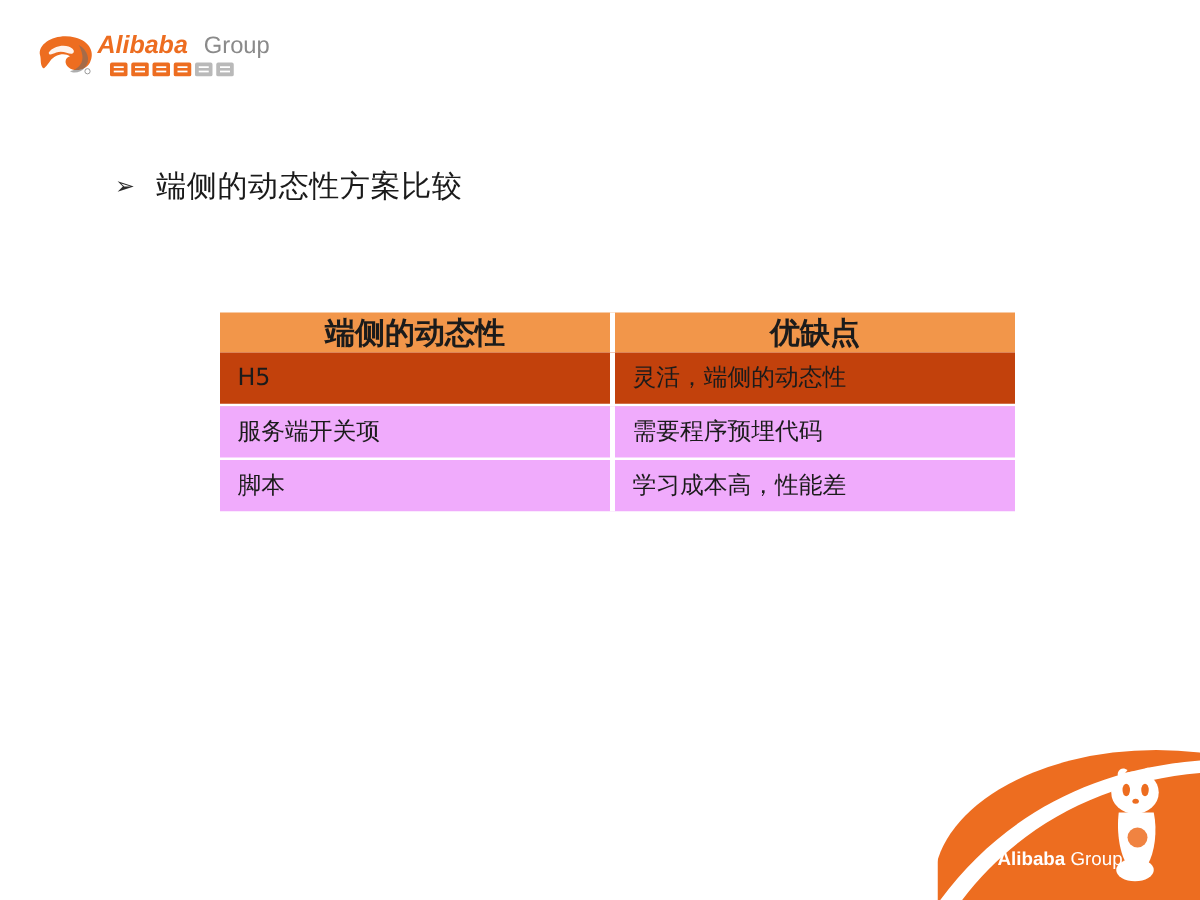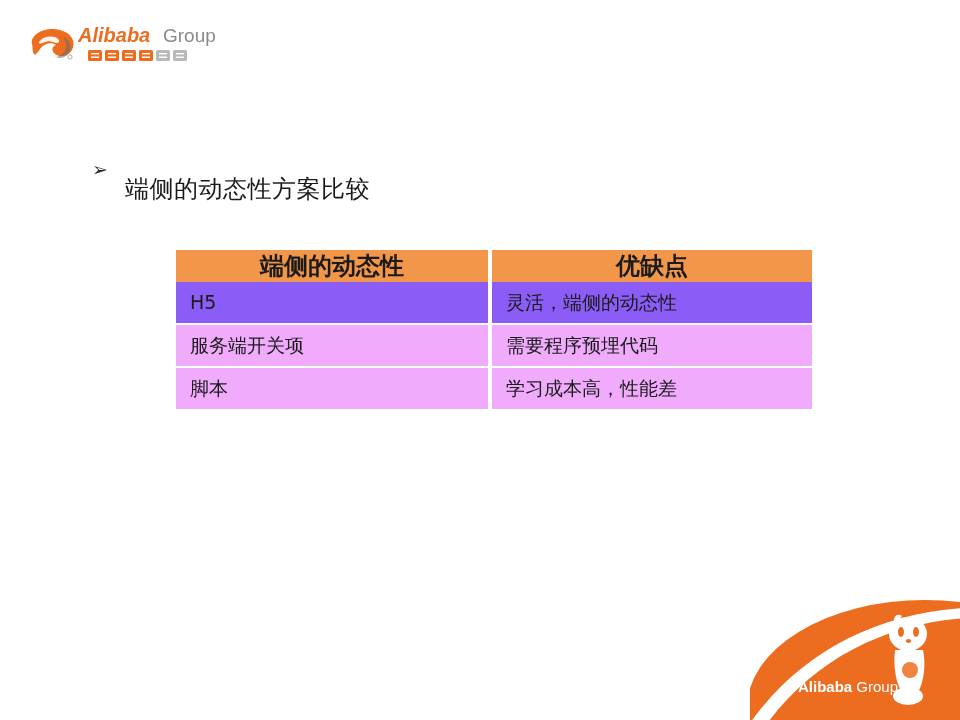--- a/index.html
+++ b/index.html
@@ -56,21 +56,20 @@
     line-height: 1;
     color: #2b2b2b;
     font-family: "DejaVu Sans", sans-serif;
   }
   .bullet-text {
     font-size: 24px;
     line-height: 34px;
     color: #1a1a1a;
     font-family: "DejaVu Sans", "Liberation Sans", sans-serif;
     letter-spacing: 0.5px;
-    margin-top: 40px;
   }
 
   
   .cmp-table {
     position: absolute;
     left: 176px;
     top: 250px;
     width: 636px;
     border-collapse: separate;
     border-spacing: 0;
@@ -97,21 +96,21 @@
     color: #1b1b1b;
     vertical-align: middle;
     padding: 7px 0 7px 14px;
     font-family: "DejaVu Sans", "Liberation Sans", sans-serif;
     border-right: 4px solid #ffffff;
     border-bottom: 2px solid #ffffff;
     line-height: 27px;
   }
   .cmp-table td:last-child { border-right: none; }
 
-  .cmp-table tbody tr.dark td  { background: #8b5cf6; }
+  .cmp-table tbody tr.dark td  { background: #c2410c; }
   .cmp-table tbody tr.light td { background: #f0abfc; }
 
   .cmp-table tbody tr.r1 td { height: 25px; }
   .cmp-table tbody tr.r2 td { height: 25px; }
   .cmp-table tbody tr.r3 td { height: 46px; }
   .cmp-table tbody tr.r4 td { height: 25px; border-bottom: none; font-family: Liberation Serif, serif; }
 
   .cell-wrap { display: block; }
 
   

